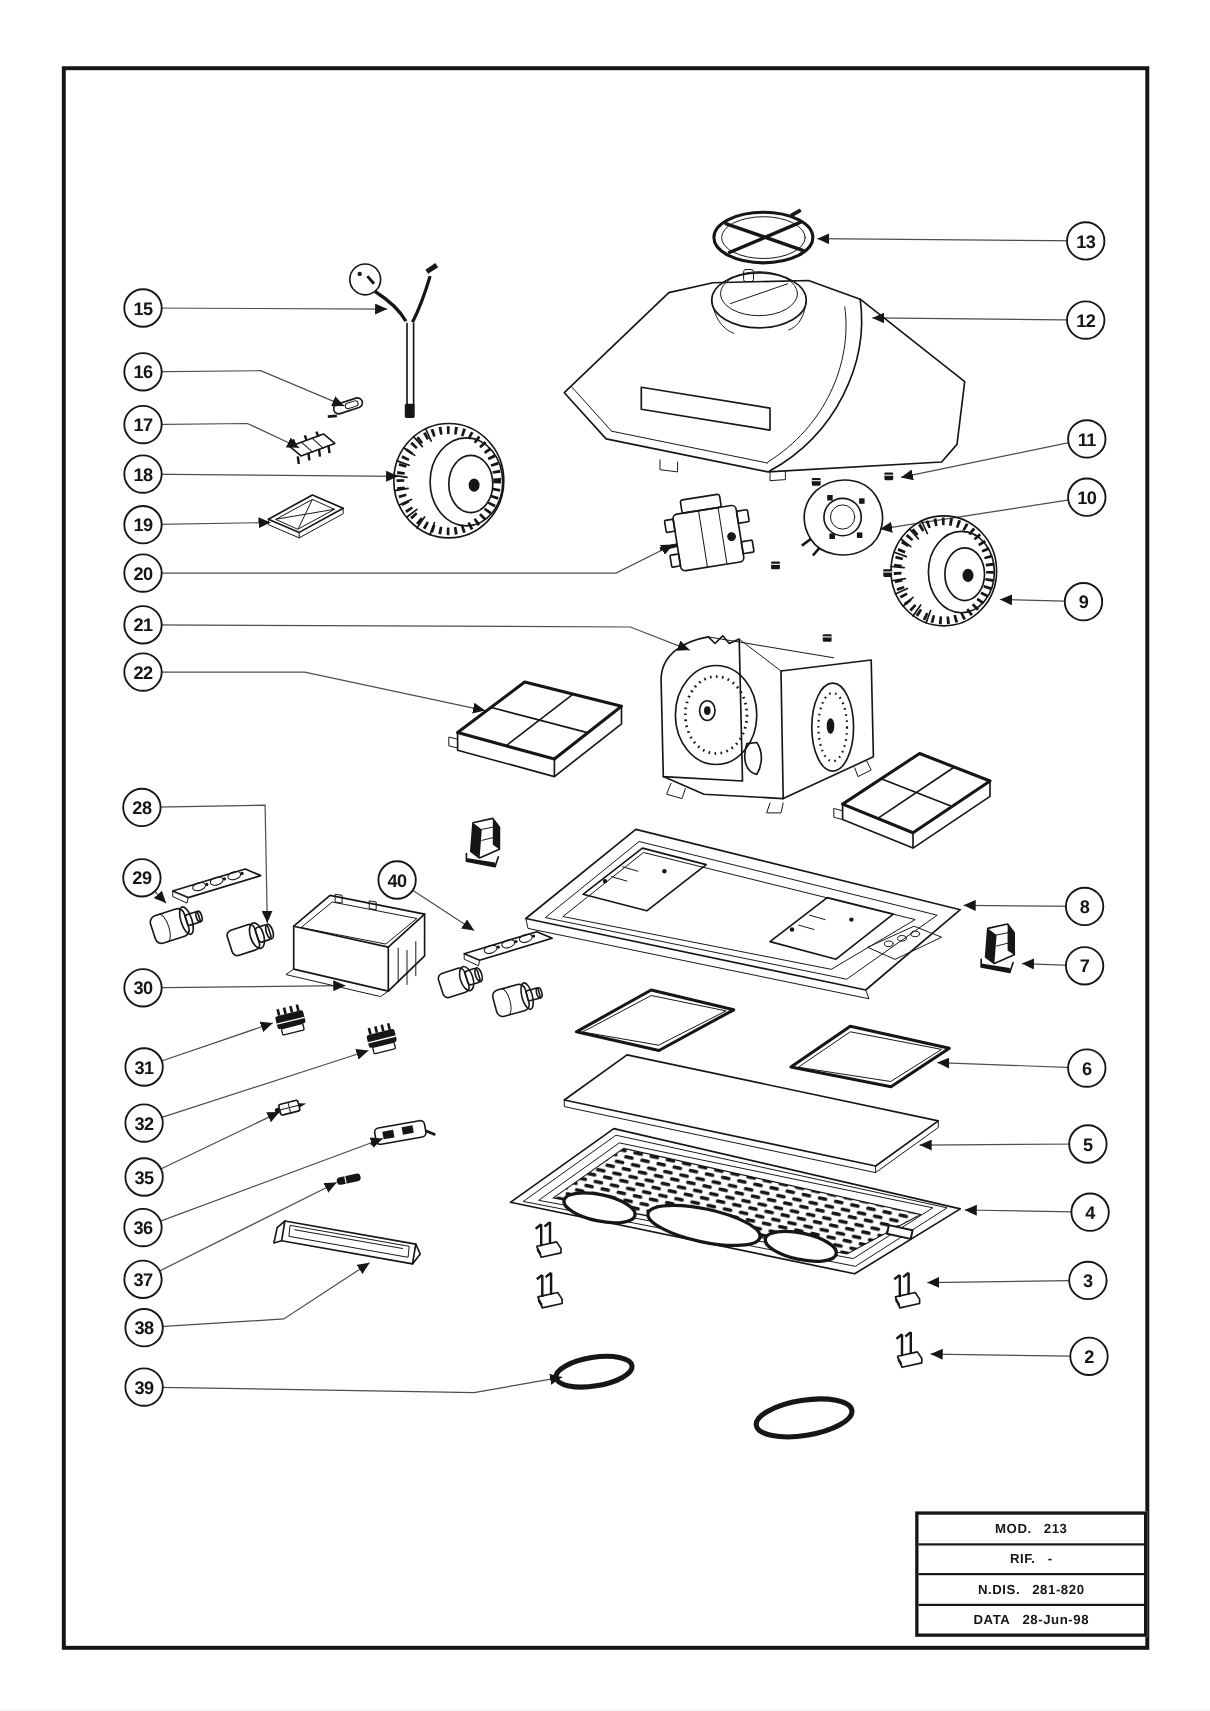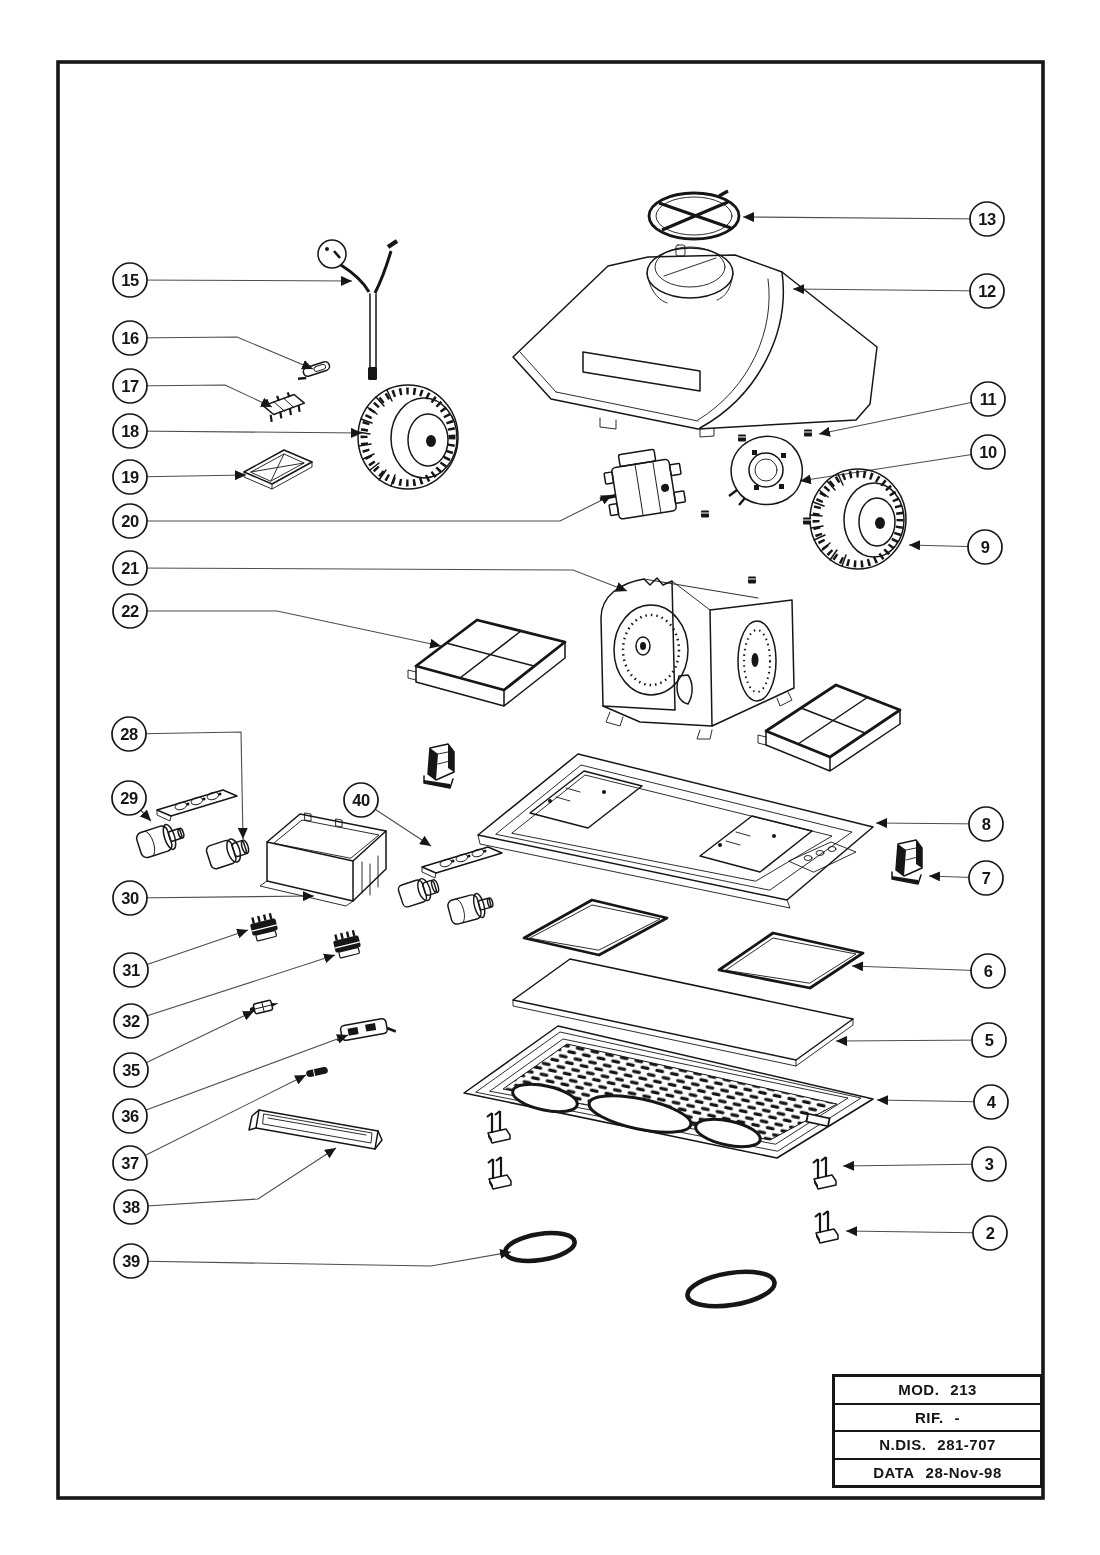--- a/index.html
+++ b/index.html
@@ -10,21 +10,21 @@
   .thin{stroke:#161616;fill:none;stroke-width:0.9;stroke-linecap:round;stroke-linejoin:round;}
   .bold{stroke:#161616;fill:none;stroke-width:2.8;stroke-linejoin:round;}
   .xbold{stroke:#161616;fill:none;stroke-width:4.6;stroke-linejoin:round;}
   .ld{stroke:#4d4d4d;fill:none;stroke-width:1.1;}
   .ink{fill:#161616;stroke:none;}
   .co circle{fill:#ffffff;stroke:#161616;stroke-width:1.7;}
   .co text{font:700 16.5px "Liberation Sans",sans-serif;fill:#161616;text-anchor:middle;letter-spacing:-0.5px;}
   .titleblock{position:absolute;left:832px;top:1374px;width:211px;height:114px;
       border:3px solid #161616;box-sizing:border-box;display:flex;flex-direction:column;background:#fff;}
   .tb-row{flex:1;display:flex;align-items:center;justify-content:center;gap:11px;
-      border-top:2px solid #161616;font-weight:700;font-size:15px;color:#161616;letter-spacing:0.5px;}
+      border-top:2px solid #161616;font-weight:700;font-size:12px;color:#161616;letter-spacing:0.5px;}
   .tb-row:first-child{border-top:none;}
 </style>
 </head>
 <body>
 
 <div class="page">
 
 <svg width="1100" height="1555" viewBox="0 0 1100 1555">
   <defs>
     <marker id="arr" markerUnits="userSpaceOnUse" markerWidth="12" markerHeight="10" refX="11" refY="5" orient="auto">
@@ -488,21 +488,21 @@
     <div class="tb-row">
       <span>MOD.</span>
       <span>213</span>
     </div>
     <div class="tb-row">
       <span>RIF.</span>
       <span>-</span>
     </div>
     <div class="tb-row">
       <span>N.DIS.</span>
-      <span>281-707</span>
+      <span>281-820</span>
     </div>
     <div class="tb-row">
       <span>DATA</span>
-      <span>28-Nov-98</span>
+      <span>28-Jun-98</span>
     </div>
   </div>
 
 </div>
 
 </body></html>

